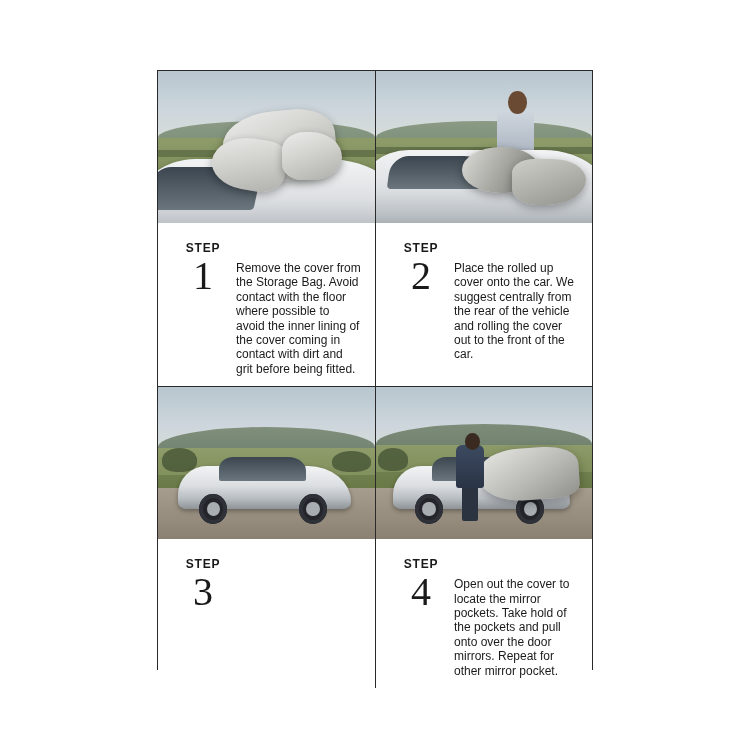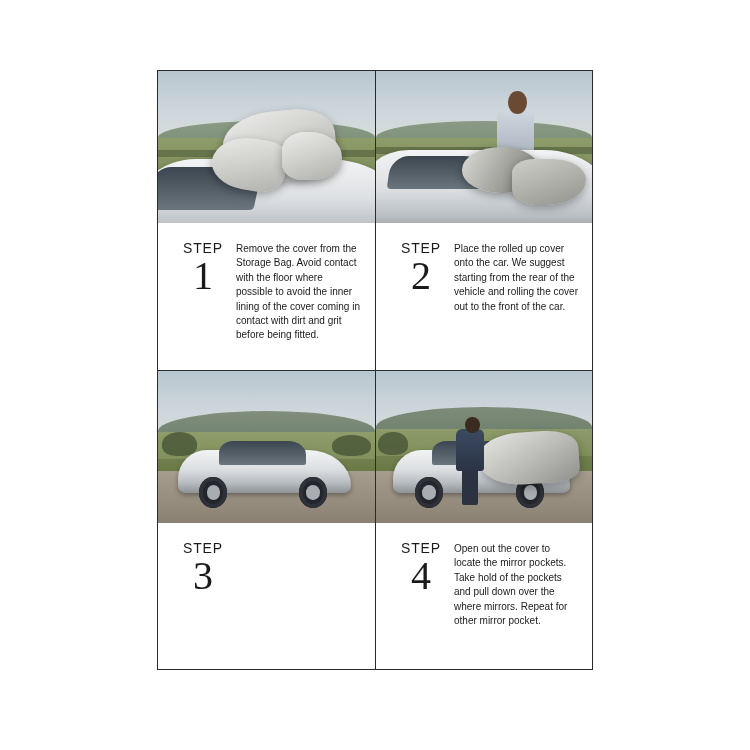--- a/index.html
+++ b/index.html
@@ -52,41 +52,42 @@
     padding: 18px 14px 10px 14px;
     box-sizing: border-box;
   }
   .stepcol {
     width: 62px;
     flex: 0 0 62px;
     text-align: center;
     padding-top: 2px;
   }
   .step-word {
-    font-size: 14px;
-    font-weight: normal;
+    font-size: 12px;
+    font-weight: bold;
     letter-spacing: 0.8px;
     color: #1a1a1a;
     line-height: 10px;
   }
   .step-num {
     font-size: 40px;
     font-weight: normal;
     color: #1a1a1a;
     line-height: 42px;
     margin-top: 2px;
     font-family: "Liberation Serif", serif;
   }
   .step-text {
     flex: 1;
-    font-size: 10px;
+    font-size: 12px;
     line-height: 14.4px;
     color: #1a1a1a;
     padding-left: 2px;
     padding-top: 1px;
+    margin-top: 19px;
   }
 
   
   .sky {
     position: absolute; left:0; top:0; width:100%; height:46%;
     background: linear-gradient(to bottom, #b8c6cf 0%, #cdd6dc 55%, #d8ddd9 100%);
   }
   .hills-far {
     position: absolute; left:0; top:33%; width:100%; height:18%;
     background: linear-gradient(to bottom, #8a9a85, #7d8f78);
@@ -205,21 +206,21 @@
         <div class="car-glass" style="left:6%; top:56%; width:46%; height:22%; transform:skewX(-8deg);"></div>
 
         <div class="cover-roll" style="left:40%; top:50%; width:36%; height:30%; border-radius:50% 50% 50% 50%; background:linear-gradient(120deg,#dcdcd8,#9d9d98 60%,#6f6f6b);"></div>
         <div class="cover-drape" style="left:63%; top:58%; width:34%; height:30%; border-radius:30% 45% 55% 35%; background:linear-gradient(160deg,#cfcfca,#93938e);"></div>
       </div>
       <div class="caption">
         <div class="stepcol">
           <div class="step-word">STEP</div>
           <div class="step-num">2</div>
         </div>
-        <div class="step-text">Place the rolled up cover onto the car. We suggest starting from the rear of the vehicle and rolling the cover out to the front of the car.</div>
+        <div class="step-text">Place the rolled up cover onto the car. We suggest centrally from the rear of the vehicle and rolling the cover out to the front of the car.</div>
       </div>
     </div>
 
     <div class="cell bottom">
       <div class="photo">
         <div class="sky"></div>
         <div class="hills-far" style="top:26%; height:22%; background:linear-gradient(to bottom,#7f8f7b,#6f8070);"></div>
         <div class="field" style="top:40%; height:24%; background:linear-gradient(to bottom,#8f9c6b,#7d8d58);"></div>
         <div class="field2" style="top:58%; height:16%;"></div>
         <div class="ground" style="height:34%; background:linear-gradient(to bottom,#a79d8e,#8a8173);"></div>
@@ -257,18 +258,18 @@
 
         <div class="person-legs" style="left:40%; top:62%; width:7%; height:26%;"></div>
         <div class="person-torso" style="left:37%; top:38%; width:13%; height:28%; background:linear-gradient(to bottom,#3c4a60,#2a3446);"></div>
         <div class="person-head" style="left:41%; top:30%; width:7%; height:11%; background:#3a2a20;"></div>
       </div>
       <div class="caption">
         <div class="stepcol">
           <div class="step-word">STEP</div>
           <div class="step-num">4</div>
         </div>
-        <div class="step-text">Open out the cover to locate the mirror pockets. Take hold of the pockets and pull down over the where mirrors. Repeat for other mirror pocket.</div>
+        <div class="step-text">Open out the cover to locate the mirror pockets. Take hold of the pockets and pull onto over the door mirrors. Repeat for other mirror pocket.</div>
       </div>
     </div>
 
   </div>
 </div>
 
 </body></html>

